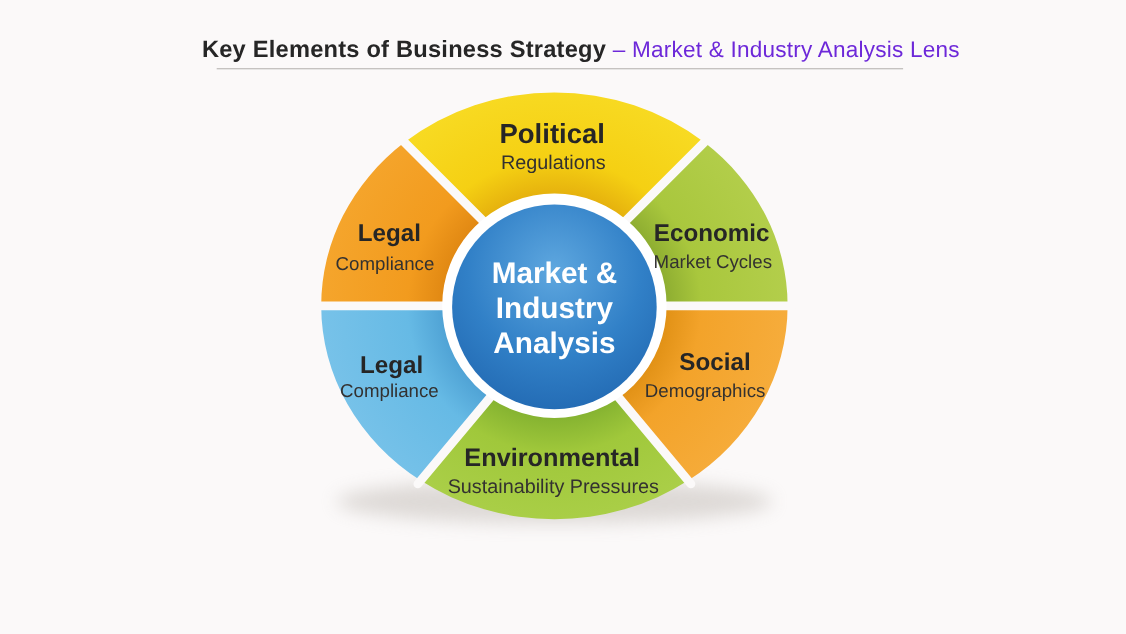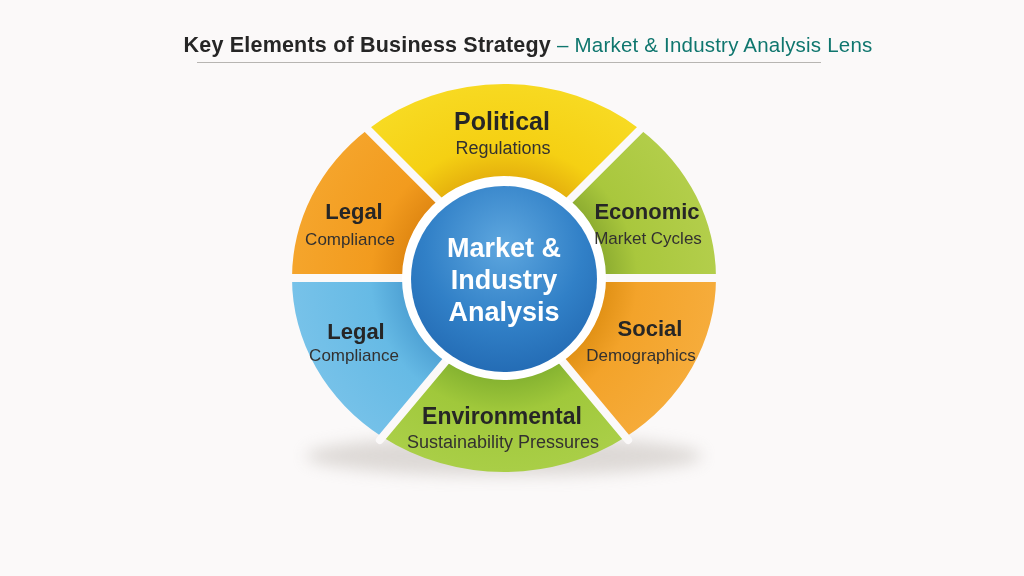--- a/index.html
+++ b/index.html
@@ -9,21 +9,21 @@
     font-family:"Liberation Sans", sans-serif;
   }
   .stage{position:absolute;inset:0;}
   header{position:absolute;top:0;left:0;width:1024px;}
   h1{
     margin:0;position:absolute;top:33px;left:0;width:1024px;
     text-align:center;font-size:21px;font-weight:400;letter-spacing:.2px;
     white-space:nowrap;
   }
   h1 .t-bold{font-weight:700;color:#262626;font-size:21.5px;margin-left:32px;}
-  h1 .t-light{font-weight:400;color:#0f766e;font-size:20.5px;}
+  h1 .t-light{font-weight:400;color:#6d28d9;font-size:20.5px;}
   .divider{
     position:absolute;top:62px;left:197px;width:624px;height:1px;
     background:#b7b5b2;
   }
   svg{position:absolute;top:0;left:0;}
   .seg-label{font:700 22px "Liberation Sans", sans-serif;fill:#262626;}
   .seg-label.big{font-size:25px;}
   .seg-label.mid{font-size:23px;}
   .seg-sub{font:400 17px "Liberation Sans", sans-serif;fill:#333130;}
   .seg-sub.big{font-size:18px;}

